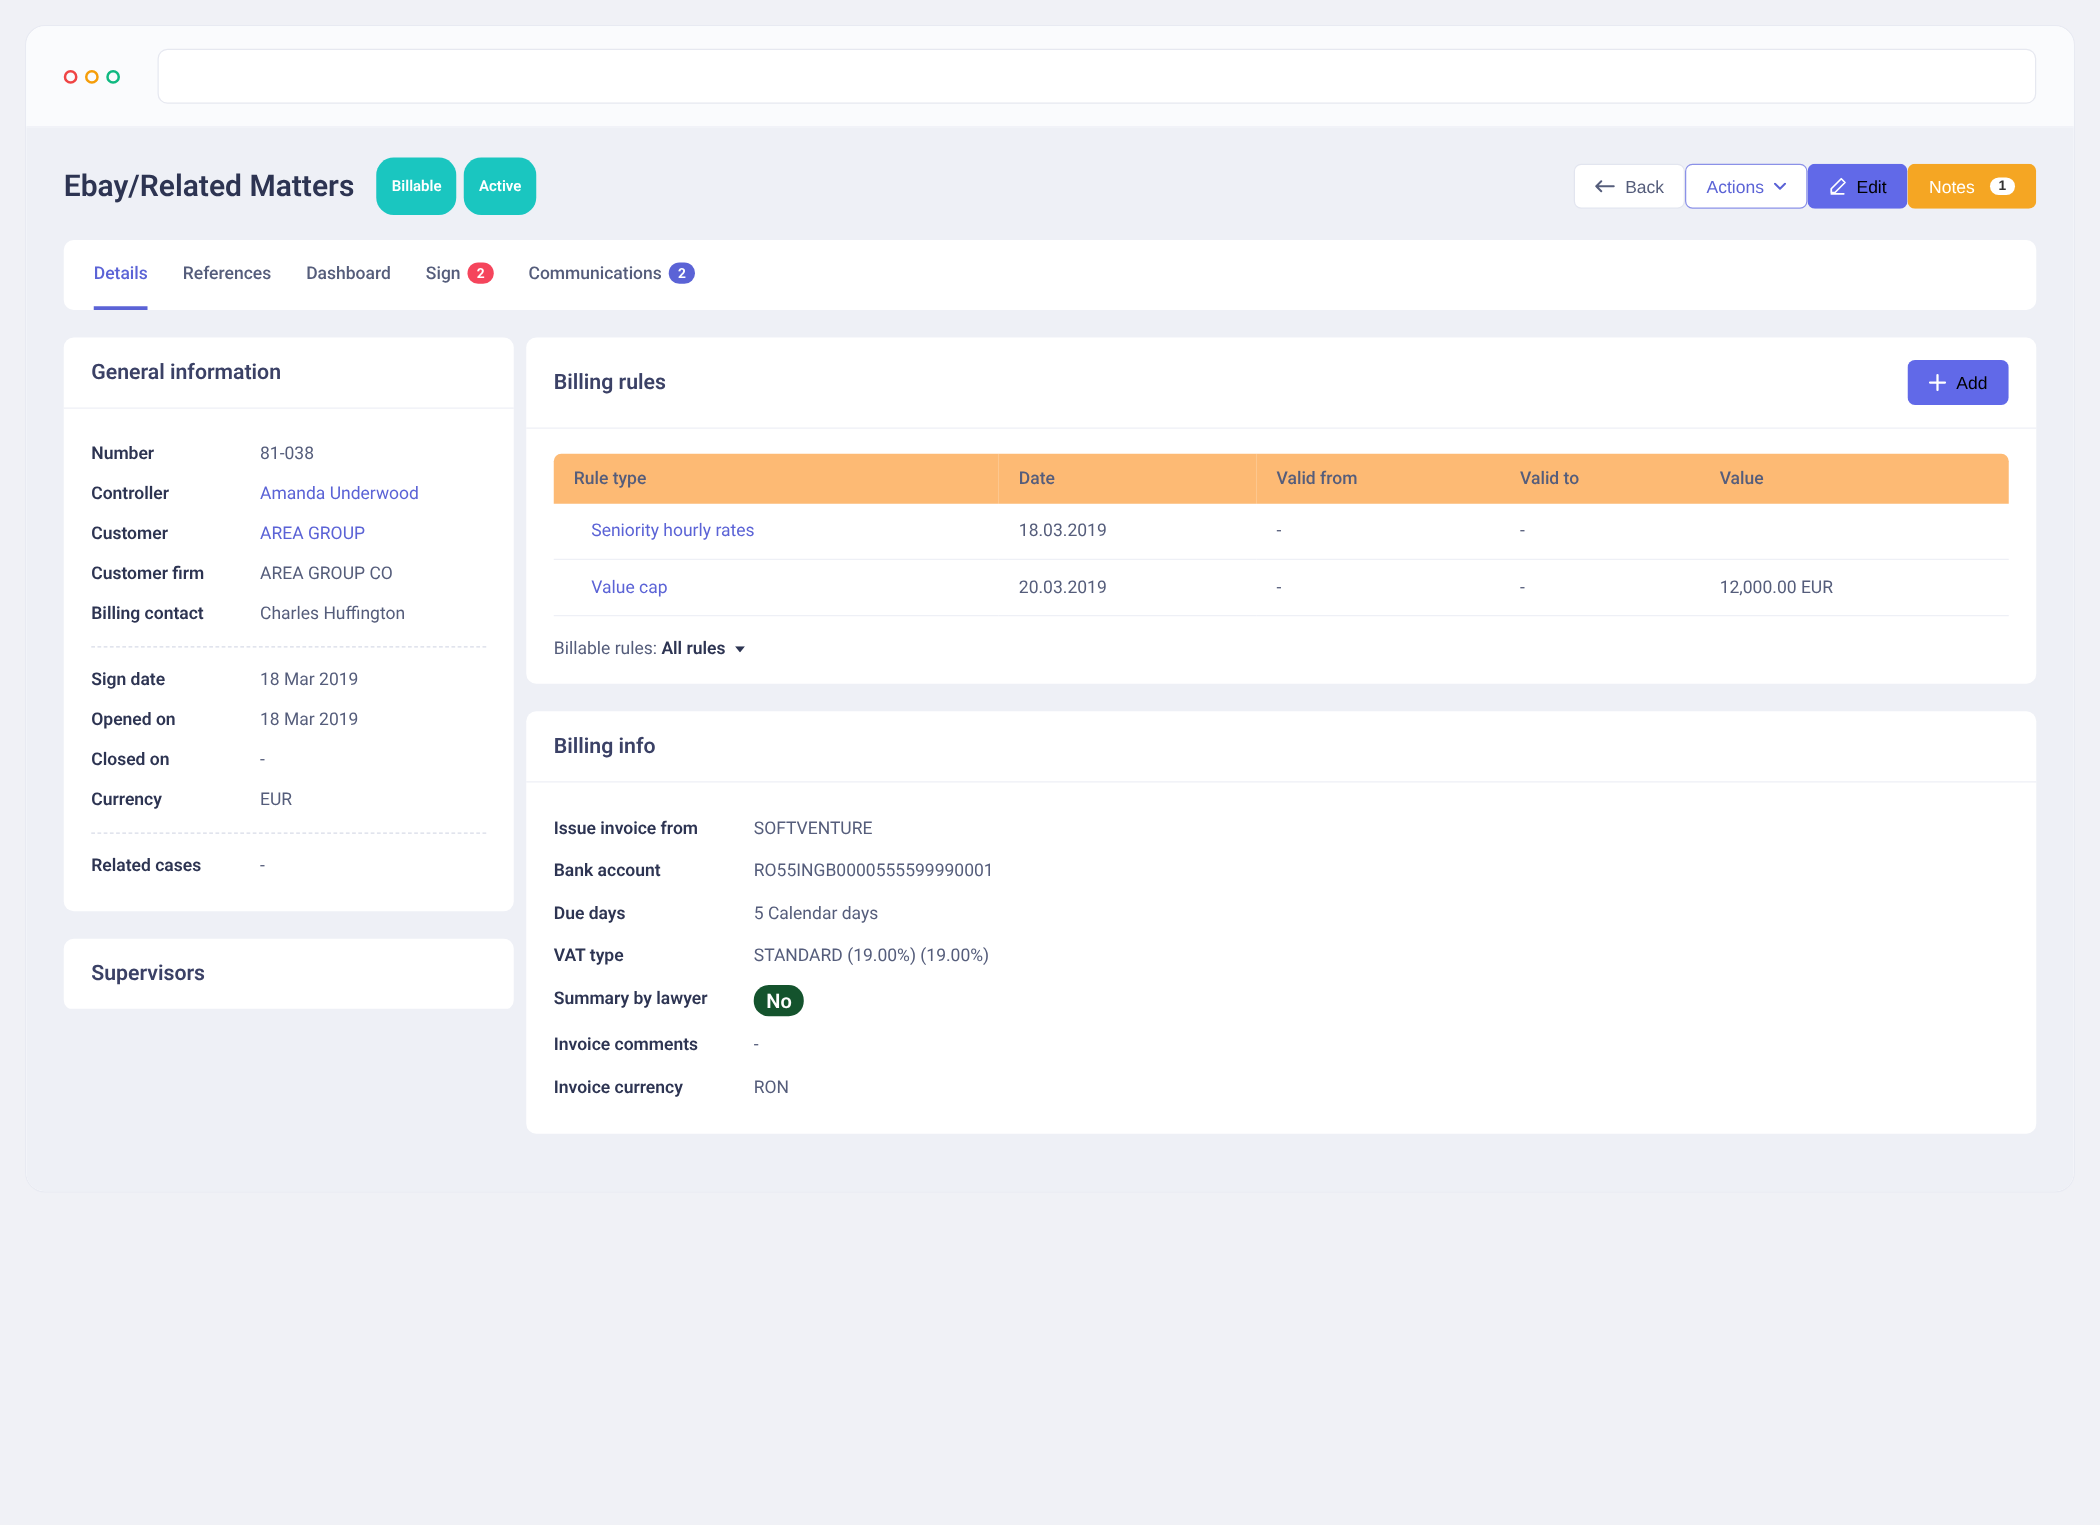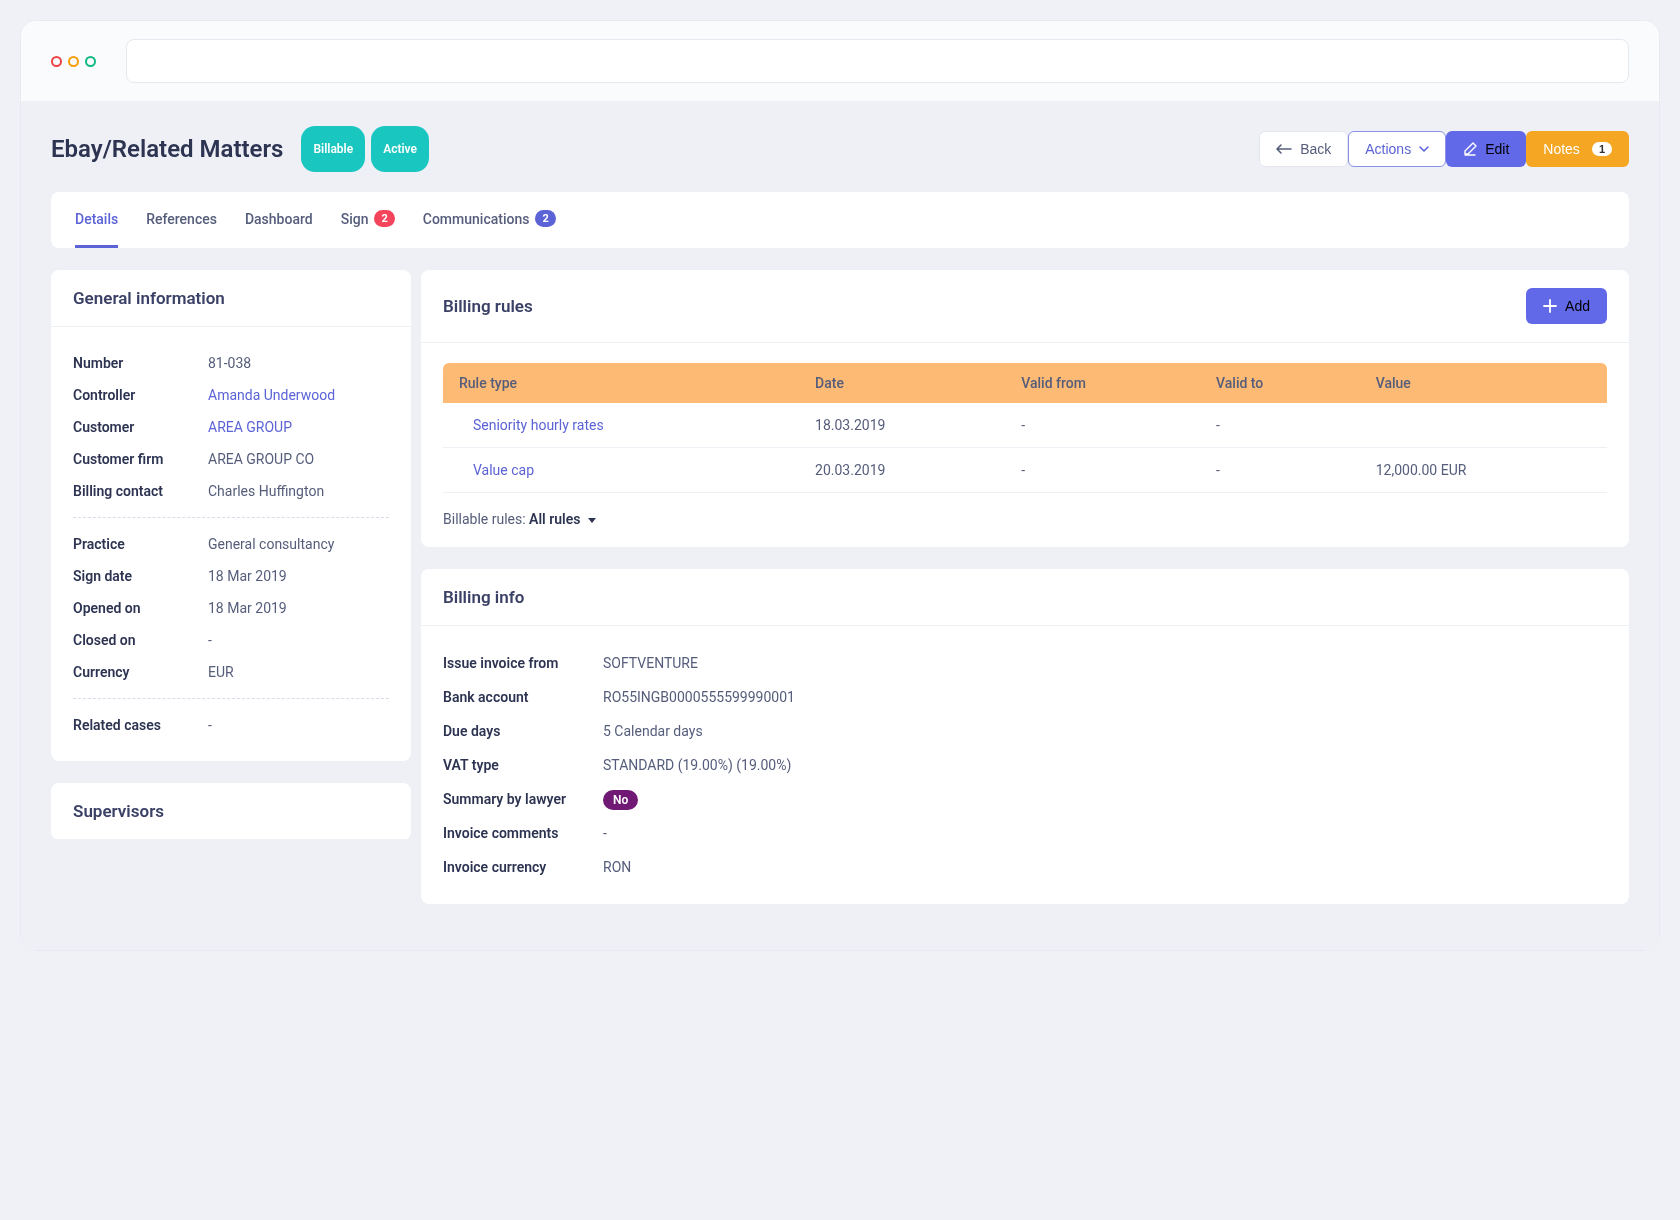--- a/index.html
+++ b/index.html
@@ -141,21 +141,21 @@
 .table thead th:first-child { border-top-left-radius: 6px; }
 .table thead th:last-child { border-top-right-radius: 6px; }
 .table tbody td { padding: 14px 16px; border-bottom: 1px solid #eef0f6; color: #555d7b; }
 .table .link { color: #5b63d6; }
 .billable-rules { margin-top: 18px; font-size: 14px; color: #555d7b; }
 .billable-rules b { color: #2d3452; font-weight: 600; }
 .chevron-down { display: inline-block; margin-left: 4px; }
 .detail-row { display: flex; padding: 9px 0; font-size: 14px; }
 .detail-label { width: 160px; font-weight: 600; color: #2d3452; flex-shrink:0; }
 .detail-value { color: #555d7b; }
-.no-pill { background: #701a75; color: #fff; border-radius: 12px; padding: 3px 10px; font-size: 12px; font-weight: 600; }
+.no-pill { background: #14532d; color: #fff; border-radius: 12px; padding: 3px 10px; font-size: 16px; font-weight: 600; }
 svg { display: inline-block; vertical-align: middle; }
 </style>
 </head>
 <body>
 
 <div class="app-frame">
 
   <div class="top-bar">
     <div class="window-dots">
       <div class="dot red"></div>
@@ -244,24 +244,20 @@
               </div>
               <div class="info-row">
                 <div class="info-label">Customer firm</div>
                 <div class="info-value">AREA GROUP CO</div>
               </div>
               <div class="info-row">
                 <div class="info-label">Billing contact</div>
                 <div class="info-value">Charles Huffington</div>
               </div>
               <hr class="dotted-sep">
-              <div class="info-row">
-                <div class="info-label">Practice</div>
-                <div class="info-value">General consultancy</div>
-              </div>
               <div class="info-row">
                 <div class="info-label">Sign date</div>
                 <div class="info-value">18 Mar 2019</div>
               </div>
               <div class="info-row">
                 <div class="info-label">Opened on</div>
                 <div class="info-value">18 Mar 2019</div>
               </div>
               <div class="info-row">
                 <div class="info-label">Closed on</div>

